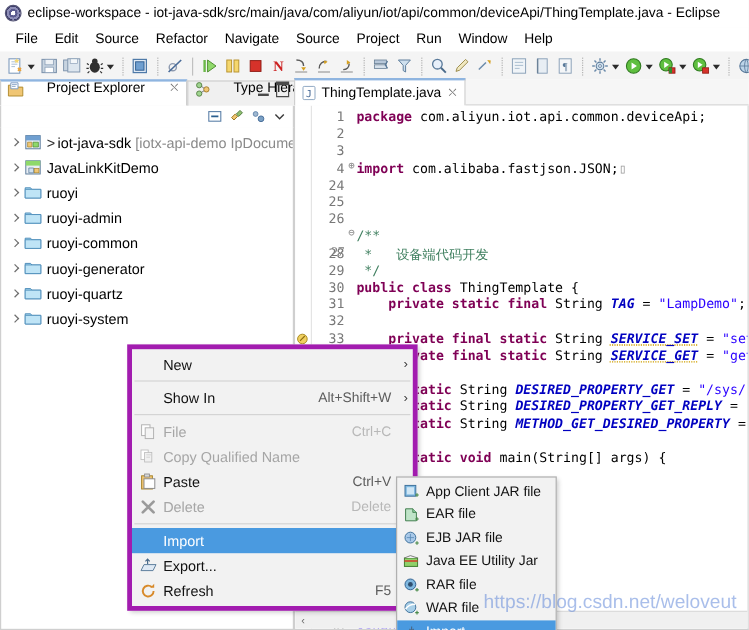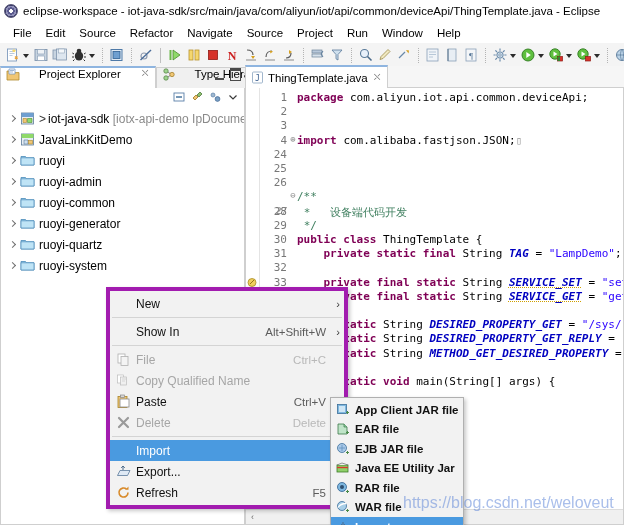--- a/index.html
+++ b/index.html
@@ -171,21 +171,21 @@
   .mi.sel .marrow{color:#fff;}
   .msep{height:1px;background:#d4d4d4;margin:3px 2px;}
 
   
   .submenu{
     position:absolute;left:330px;top:397px;width:132px;
     background:#f2f2f2;border:1px solid #b0b0b0;
     box-shadow:2px 2px 4px rgba(0,0,0,0.22);
     padding:2px 0;z-index:50;
   }
-  .submenu .mi{height:19.5px;font-size:11.5px;font-weight:bold;}
+  .submenu .mi{height:19.5px;font-size:11.5px;}
   .submenu .mi .micon{width:24px;}
 
   
   .watermark{
     position:absolute;left:403px;top:494px;z-index:60;
     font-family:"Liberation Sans",sans-serif;font-size:16px;
     color:rgba(90,130,215,0.52);white-space:nowrap;pointer-events:none;
   }
 </style>
 </head>

